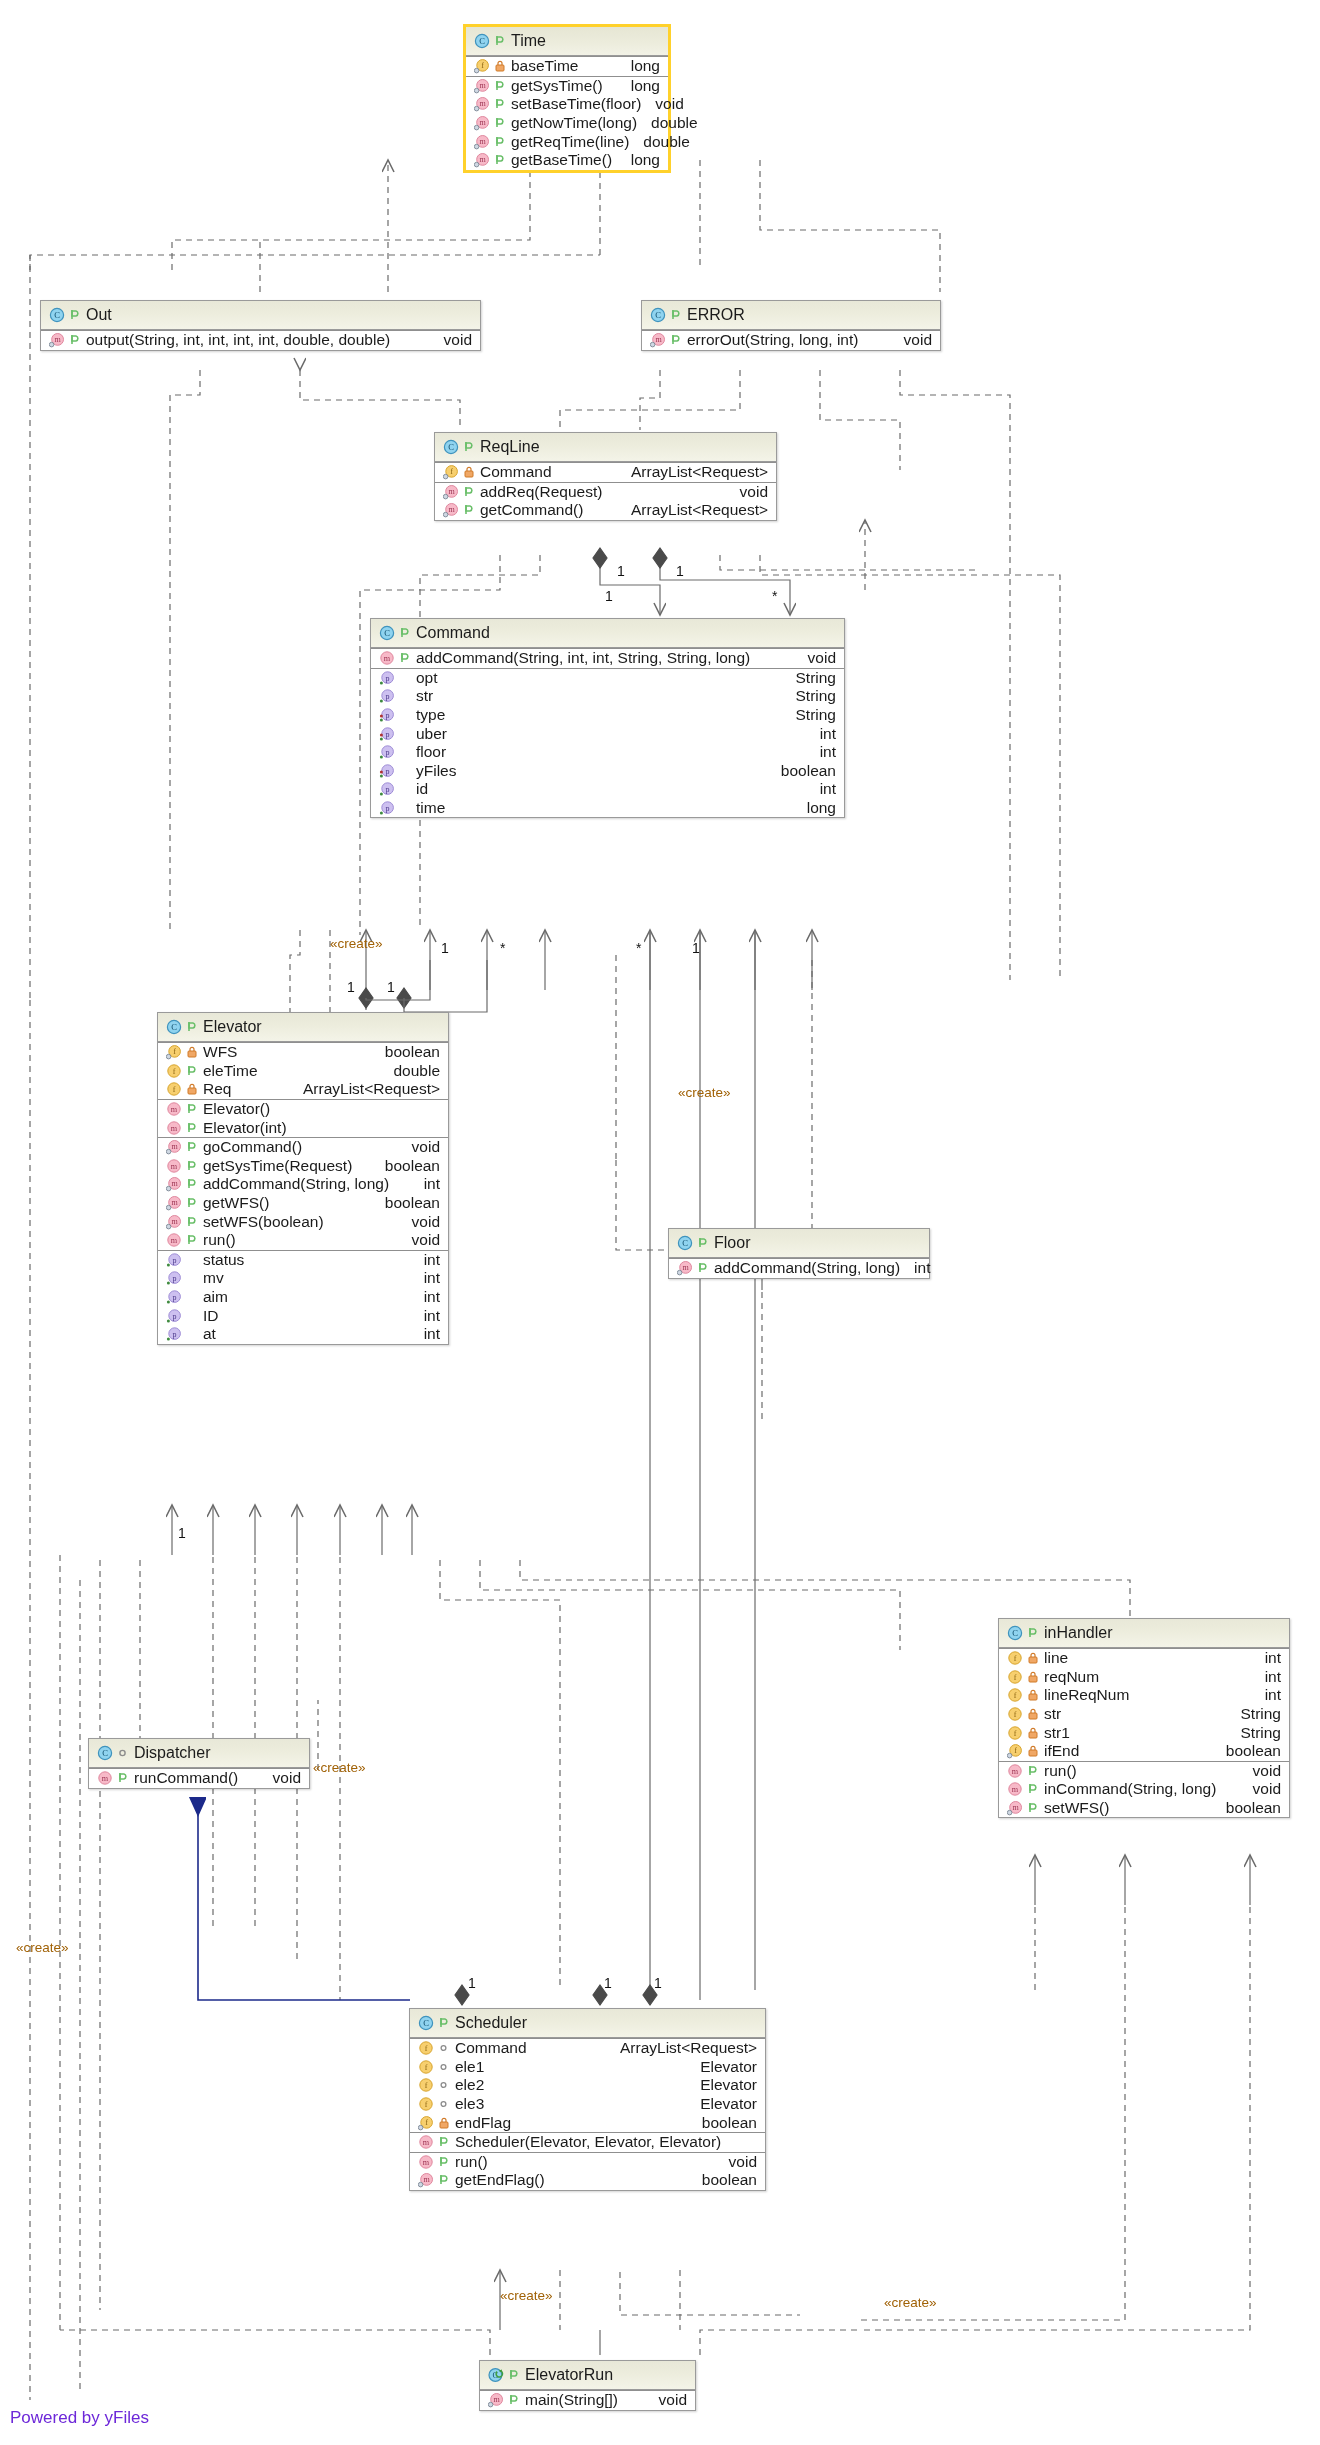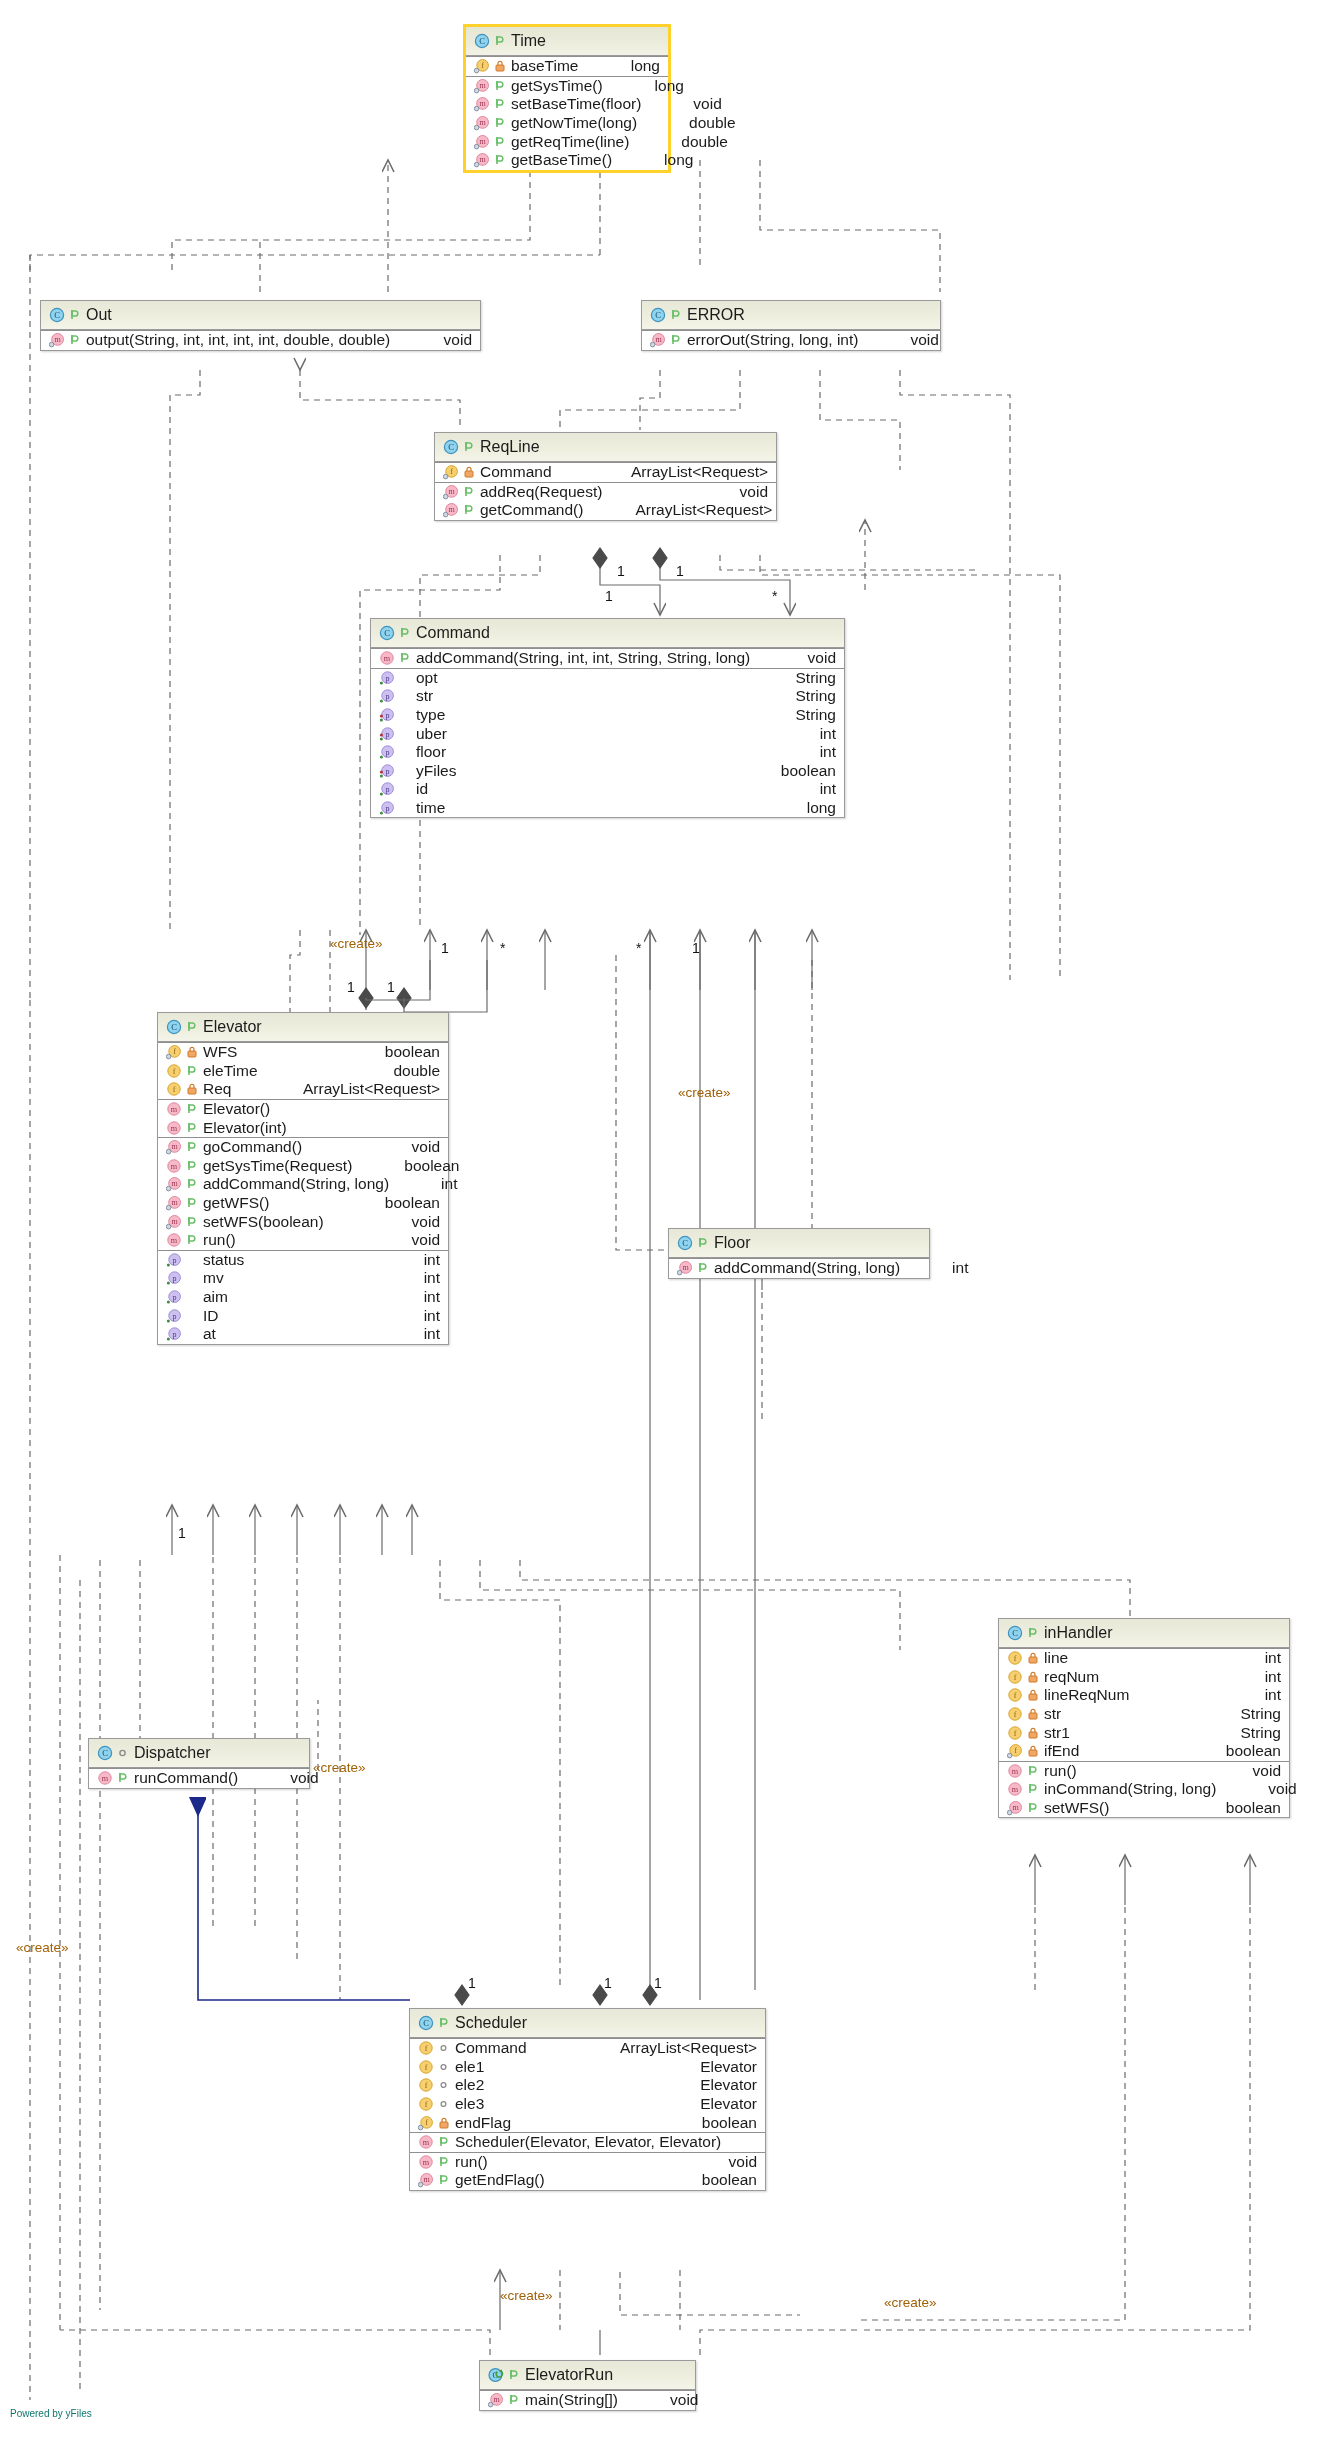--- a/index.html
+++ b/index.html
@@ -47,21 +47,21 @@
   .sect:first-of-type{border-top:none;}
   .row{
     display:flex;
     align-items:center;
     height:18.6px;
     padding:0 8px 0 8px;
     white-space:nowrap;
   }
   .nm{flex:0 0 auto;}
   .sp{flex:1 1 auto;min-width:14px;}
-  .ty{flex:0 0 auto;text-align:center;margin-left:38px;}
+  .ty{flex:0 0 auto;text-align:center;}
 
   
   .ic{
     flex:0 0 auto;
     width:16px;height:16px;
     margin-right:3px;
     position:relative;
     display:inline-block;
   }
   .ic svg{display:block;}
@@ -84,22 +84,22 @@
   }
   .mult{
     position:absolute;
     font-size:14px;
     color:#111;
     white-space:nowrap;
   }
   .watermark{
     position:absolute;
     left:10px;top:2408px;
-    font-size:10px;
-    color:#0f766e;
+    font-size:17px;
+    color:#6d28d9;
     white-space:nowrap;
   }
 </style>
 </head>
 <body>
 
 <div id="canvas">
 
   <svg id="edges" viewBox="0 0 1320 2445">
     <defs>

